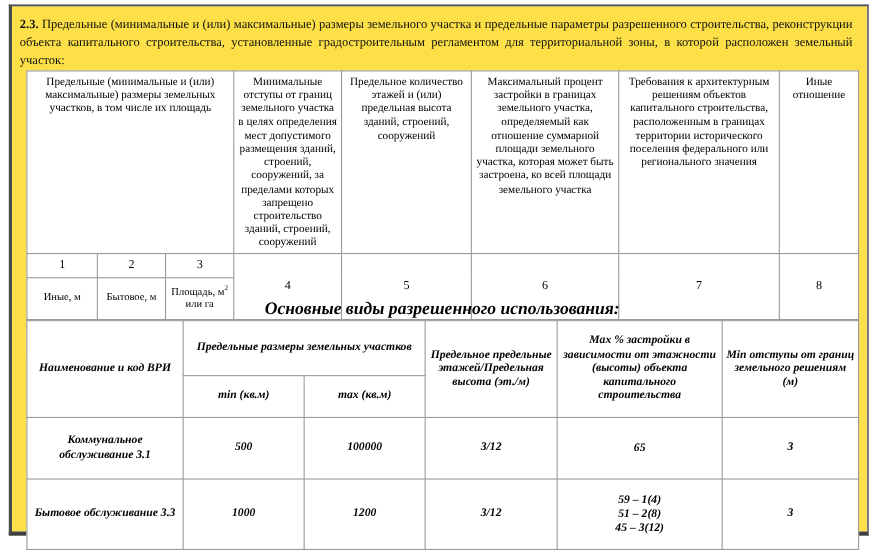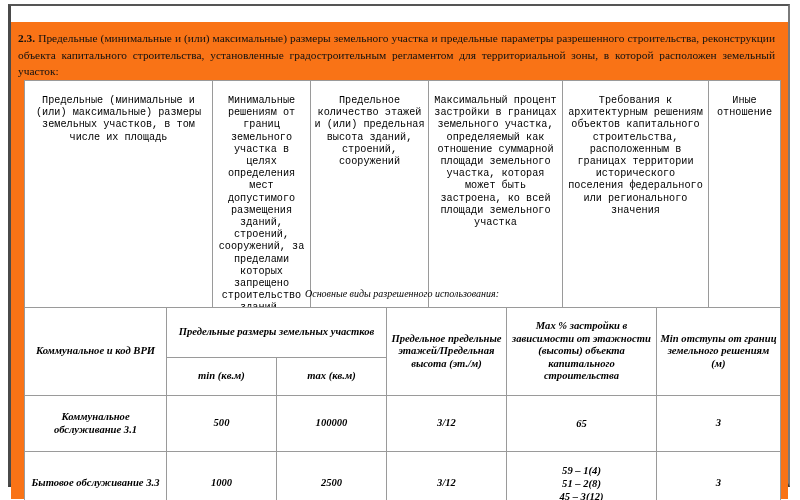--- a/index.html
+++ b/index.html
@@ -24,24 +24,24 @@
     height: 483px;
     box-sizing: border-box;
     border-left: 3px solid #4a4a4a;
     border-top: 2px solid #555555;
     border-right: 2px solid #7a7a7a;
     border-bottom: 4px solid #3f3f3f;
     background: #ffffff;
   }
   .page-inner {
     position: absolute;
-    left: 0; top: 16px;
+    left: 0; top: 0;
     width: 100%;
     height: 100%;
-    background: #f97316;
+    background: #fde047;
     padding: 0;
     box-sizing: border-box;
   }
 
   
   .intro {
     position: absolute;
     left: 7px;
     top: 8px;
     width: 757px;
@@ -78,22 +78,21 @@
     border: 1px solid #7d7d7d;
   }
   .t1 td {
     font-size: 10.2px;
     line-height: 12.2px;
     text-align: center;
   }
   .t1 .hdr {
     height: 124px;
     vertical-align: top;
-    padding-top: 14px;
-    font-family: Liberation Mono, monospace;
+    padding-top: 4px;
   }
   .t1 .numrow td {
     height: 22px;
     font-size: 11px;
   }
   .t1 .subrow td {
     height: 38px;
     font-size: 9.6px;
     line-height: 11.5px;
   }
@@ -107,22 +106,22 @@
     line-height: 0;
   }
 
   
   .section-caption {
     position: absolute;
     left: 13px;
     top: 266px;
     width: 756px;
     text-align: center;
-    font-size: 10px;
-    font-weight: normal;
+    font-size: 16px;
+    font-weight: bold;
     font-style: italic;
   }
 
   
   .t2 {
     position: absolute;
     left: 13px;
     top: 285px;
     width: 756px;
     border: 1px solid #7d7d7d;
@@ -172,21 +171,21 @@
           <col style="width:62px">
       <col style="width:98px">
           <col style="width:118px">
           <col style="width:134px">
       <col style="width:146px">
           <col style="width:72px">
     </colgroup>
     <tbody>
       <tr>
         <td class="hdr" colspan="3">Предельные (минимальные и (или) максимальные) размеры земельных участков, в том числе их площадь</td>
-        <td class="hdr">Минимальные решениям от границ земельного участка в целях определения мест допустимого размещения зданий, строений, сооружений, за пределами которых запрещено строительство зданий, строений, сооружений</td>
+        <td class="hdr">Минимальные отступы от границ земельного участка в целях определения мест допустимого размещения зданий, строений, сооружений, за пределами которых запрещено строительство зданий, строений, сооружений</td>
         <td class="hdr">Предельное количество этажей и (или) предельная высота зданий, строений, сооружений</td>
         <td class="hdr">Максимальный процент застройки в границах земельного участка, определяемый как отношение суммарной площади земельного участка, которая может быть застроена, ко всей площади земельного участка</td>
         <td class="hdr">Требования к архитектурным решениям объектов капитального строительства, расположенным в границах территории исторического поселения федерального или регионального значения</td>
         <td class="hdr">Иные отношение</td>
       </tr>
       <tr class="numrow">
         <td>1</td>
         <td>2</td>
         <td>3</td>
         <td rowspan="2">4</td>
@@ -219,42 +218,42 @@
     <colgroup>
       <col style="width:142px">
           <col style="width:110px">
           <col style="width:110px">
       <col style="width:120px">
           <col style="width:150px">
           <col style="width:124px">
     </colgroup>
     <tbody>
       <tr>
-        <td class="h-tall" rowspan="2">Коммунальное и код ВРИ</td>
+        <td class="h-tall" rowspan="2">Наименование и код ВРИ</td>
         <td class="h-main" colspan="2">Предельные размеры земельных участков</td>
         <td class="h-tall" rowspan="2">Предельное предельные этажей/Предельная высота (эт./м)</td>
         <td class="h-tall" rowspan="2">Max % застройки в зависимости от этажности (высоты) объекта капитального строительства</td>
         <td class="h-tall" rowspan="2">Min отступы от границ земельного решениям (м)</td>
       </tr>
       <tr>
         <td class="h-sub">min (кв.м)</td>
         <td class="h-sub">max (кв.м)</td>
       </tr>
       <tr class="row-a">
         <td>Коммунальное обслуживание 3.1</td>
         <td>500</td>
         <td>100000</td>
         <td>3/12</td>
         <td class="multi">65</td>
         <td>3</td>
       </tr>
       <tr class="row-b">
         <td>Бытовое обслуживание 3.3</td>
         <td>1000</td>
-        <td>2500</td>
+        <td>1200</td>
         <td>3/12</td>
         <td class="multi">59 – 1(4)
 51 – 2(8)
 45 – 3(12)</td>
         <td>3</td>
       </tr>
     </tbody>
   </table>
 
 </div>

